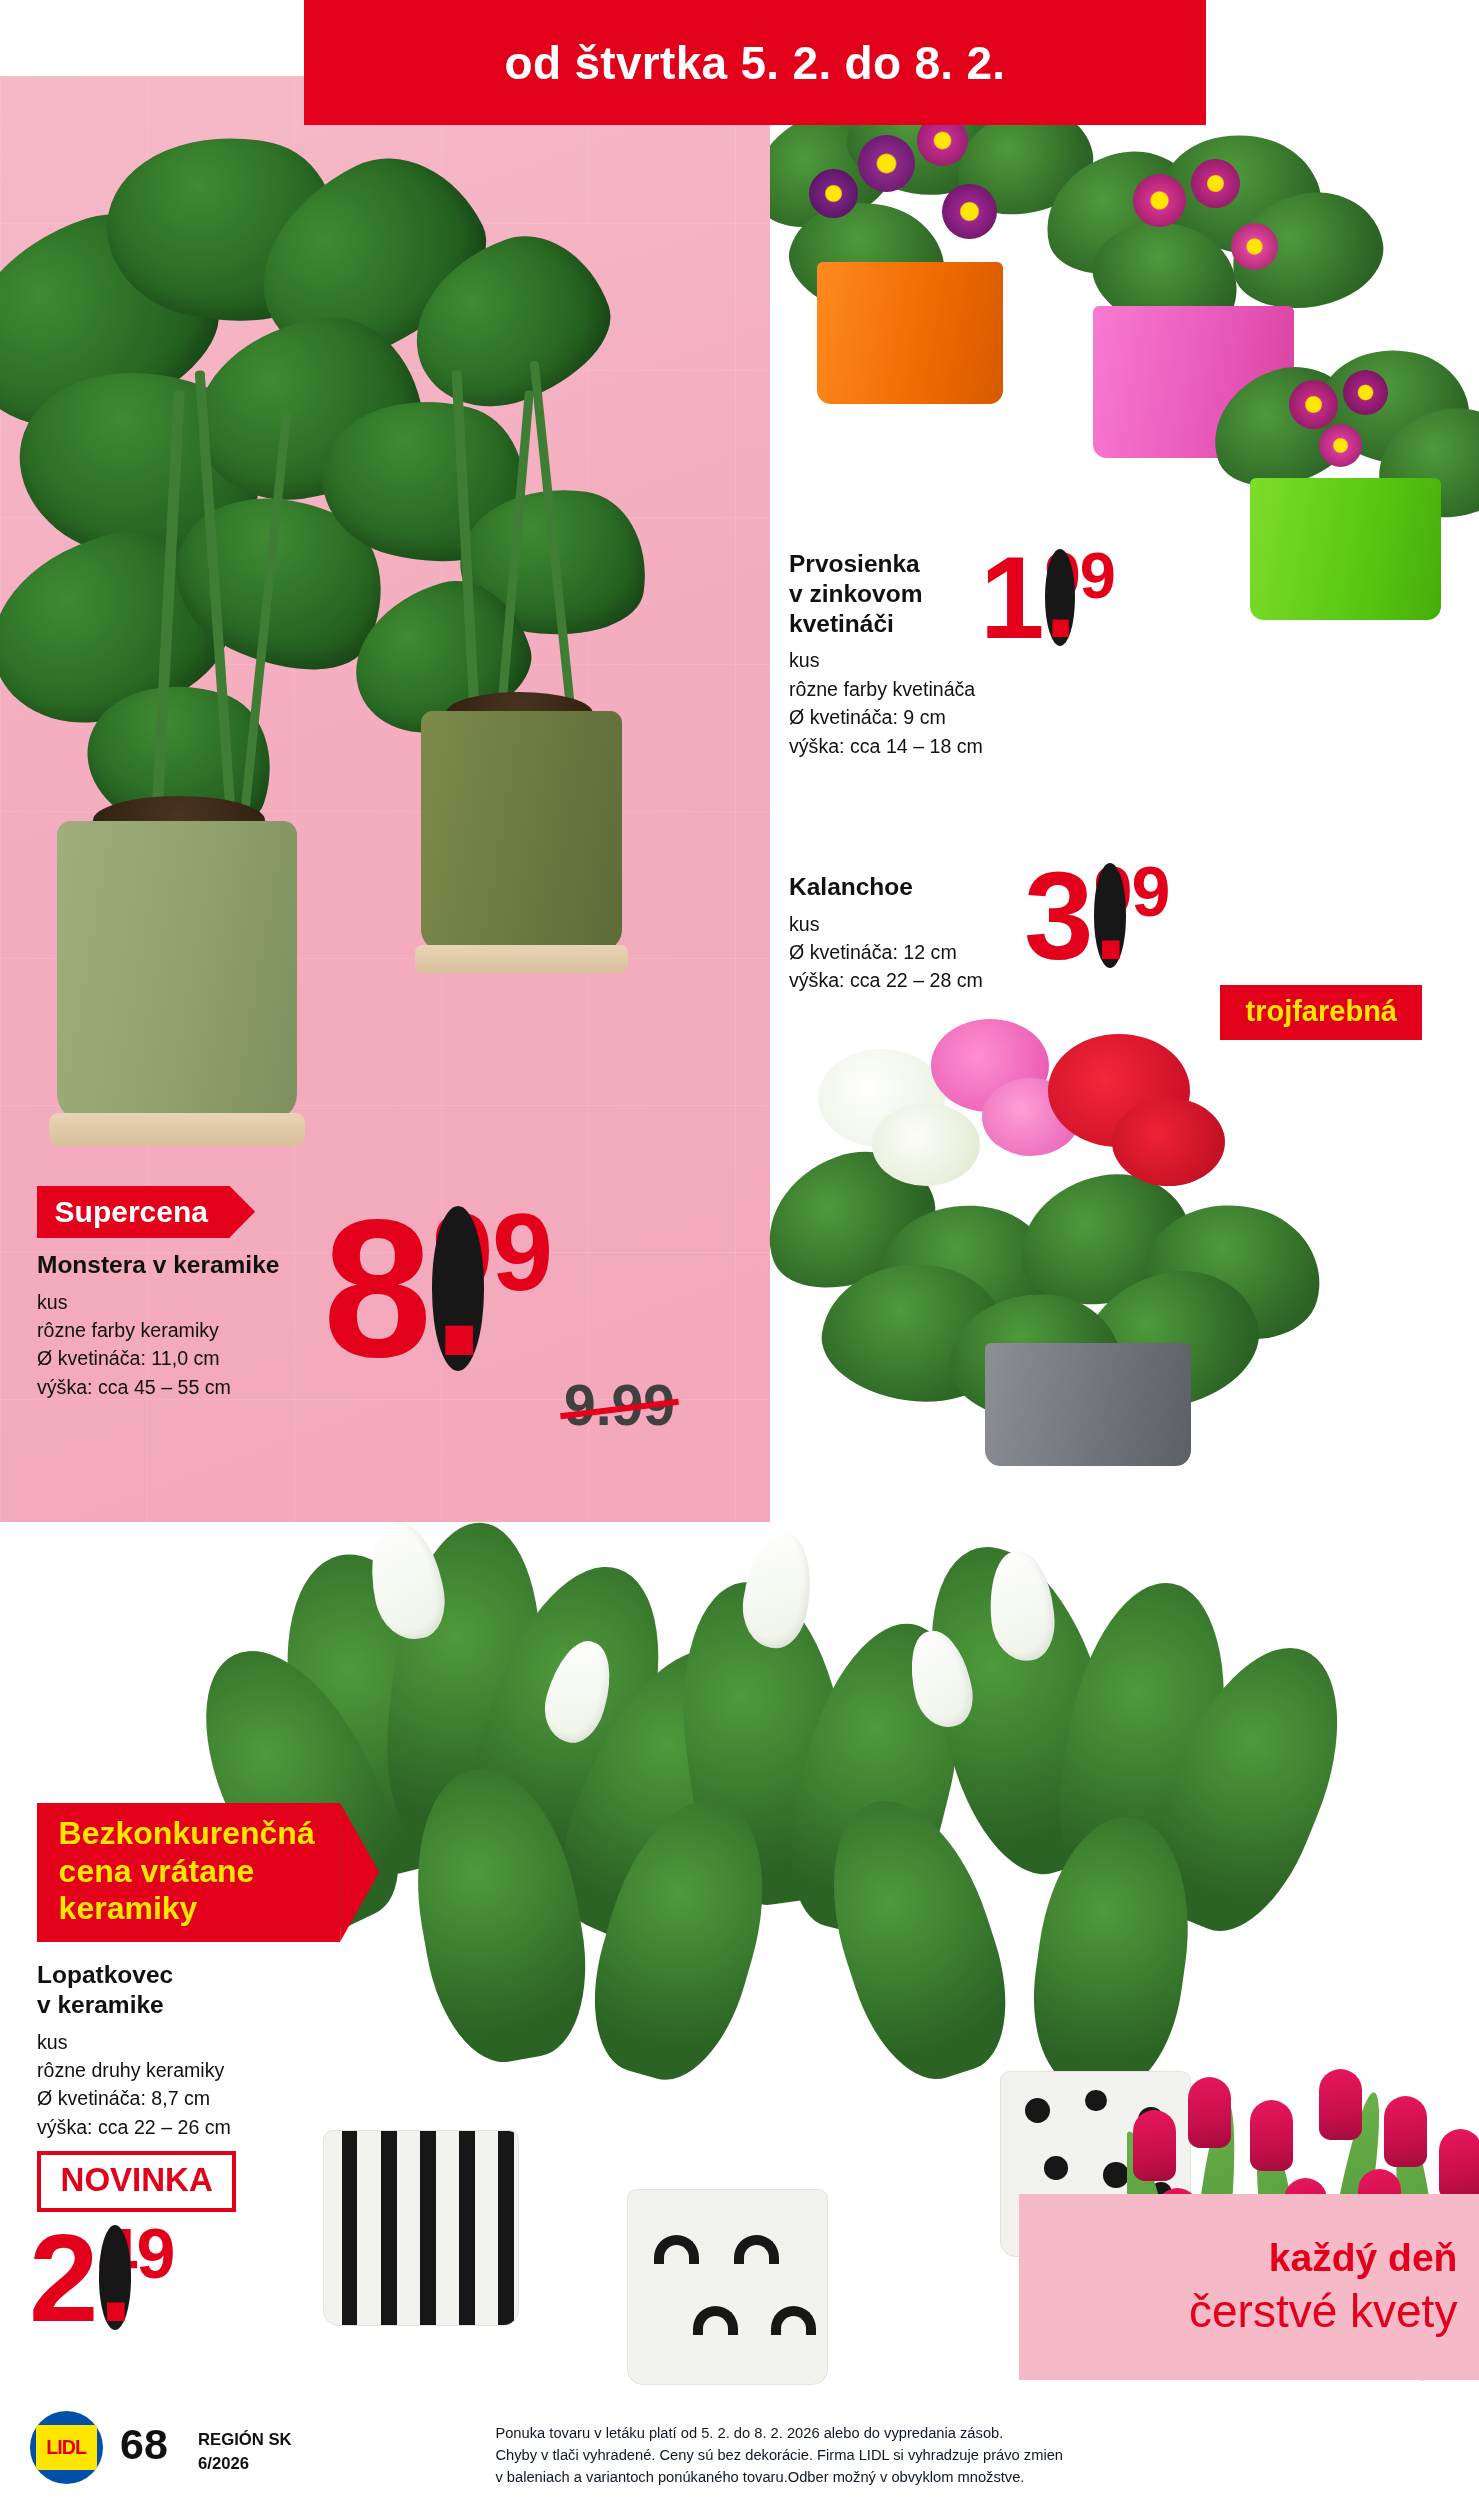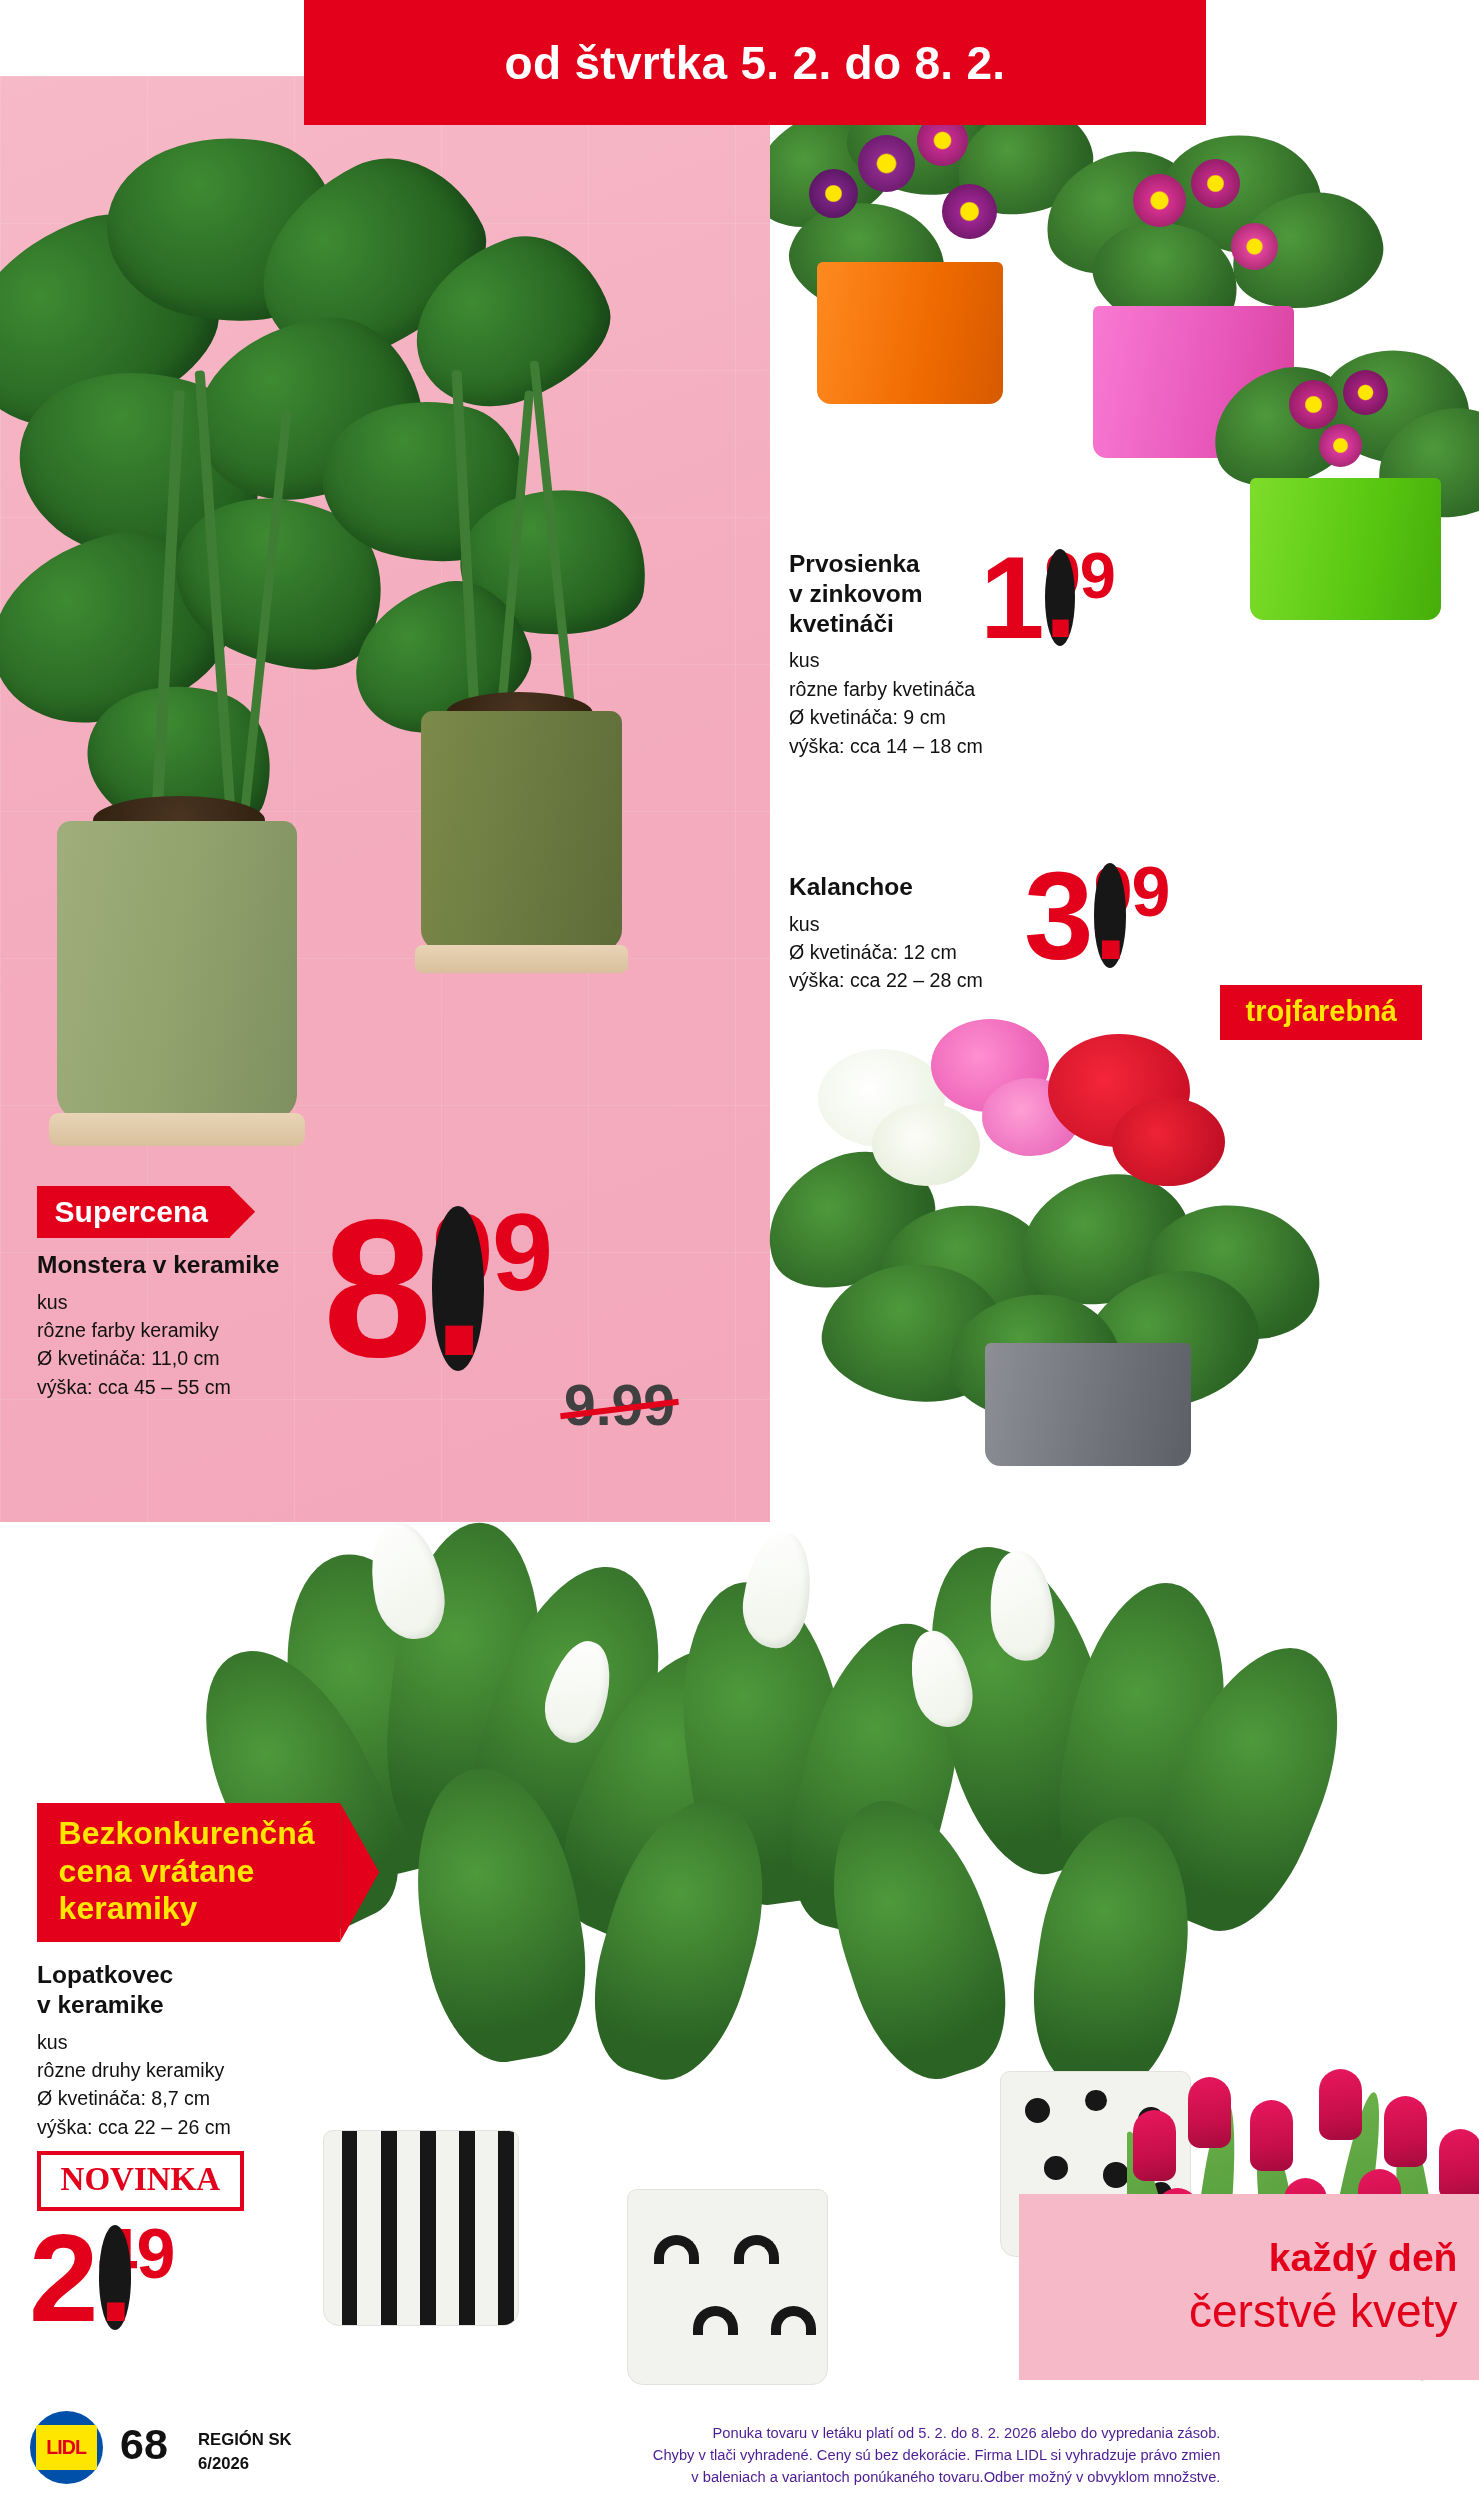--- a/index.html
+++ b/index.html
@@ -201,21 +201,21 @@
   .strike {
     color:#404040; font-weight:bold; position:relative; display:inline-block;
   }
   .strike:after {
     content:""; position:absolute; left:-3.9px; right:-3.9px; top:52%; height:5.9px;
     background:#e2001a; transform: rotate(-7deg);
   }
 
   .novinka {
     display:inline-block; border:4.9px solid #e2001a; color:#e2001a;
-    font-weight:bold; padding: 5.9px 19.6px 8.8px; font-size: 33px; font-family: Liberation Serif, serif;
+    font-weight:bold; padding: 5.9px 19.6px 8.8px; font-size: 33px;
   }
 
   .trojfarebna {
     position:absolute; background:#e2001a; color:#ffe600; font-weight:bold;
     font-size: 29px; padding: 9.8px 25.5px 11.8px;
   }
 
   
   .flag-multi {
     position:relative; background:#e2001a; color:#ffe600; font-weight:bold;
@@ -252,22 +252,22 @@
     color:#e2001a; font-weight:bold; font-size:19.6px; letter-spacing:-1px;
   }
   .pagenum {
     position:absolute; left:108px; top:35px; font-size:43px; font-weight:bold; color:#111;
   }
   .region {
     position:absolute; left:186px; top:43px; font-size:16.7px; font-weight:bold; color:#111;
     line-height:1.45;
   }
   .legal {
-    position:absolute; right:17.6px; top:37px; width:725px; text-align:right;
-    font-size:14.7px; color:#4c1d95; line-height:1.5;
+    position:absolute; right:17.6px; top:37px; width:725px; text-align:left;
+    font-size:14.7px; color:#0f172a; line-height:1.5;
   }
 </style>
 </head>
 <body>
 
 <div class="page">
 
   <div class="date-banner">
     <span>od štvrtka 5. 2. do 8. 2.</span>
   </div>

